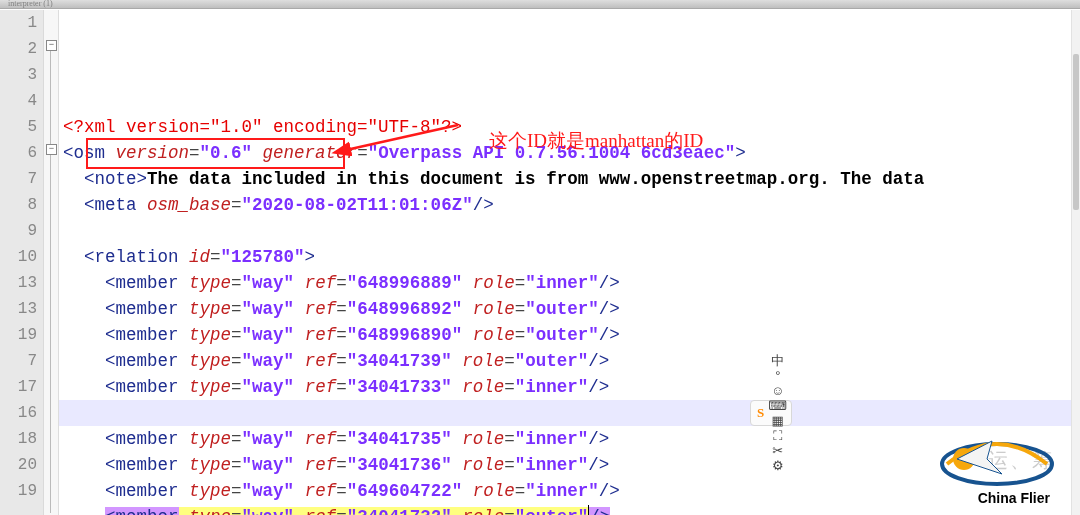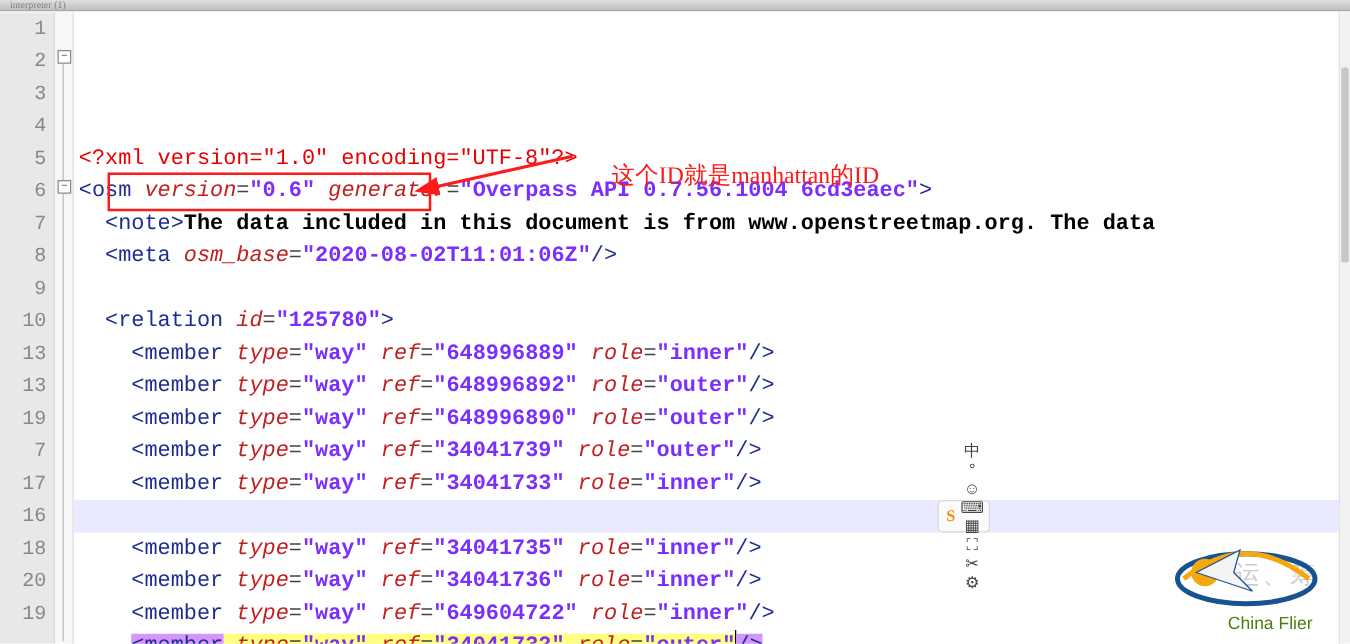--- a/index.html
+++ b/index.html
@@ -179,22 +179,22 @@
     color: #cccccc;
     letter-spacing: 2px;
     z-index: 8;
     pointer-events: none;
   }
   .wm-text2 {
     position: absolute;
     right: 30px; bottom: 4px;
     font-family: "Arial",sans-serif;
     font-size: 14px;
-    color: #4d7c0f;
-    font-weight: normal;
+    color: #000000;
+    font-weight: bold;
     z-index: 8;
     pointer-events: none;
   }
 </style>
 </head>
 <body>
 
 <div class="tab-bar">
   <span>interpreter (1)</span>
 </div>

